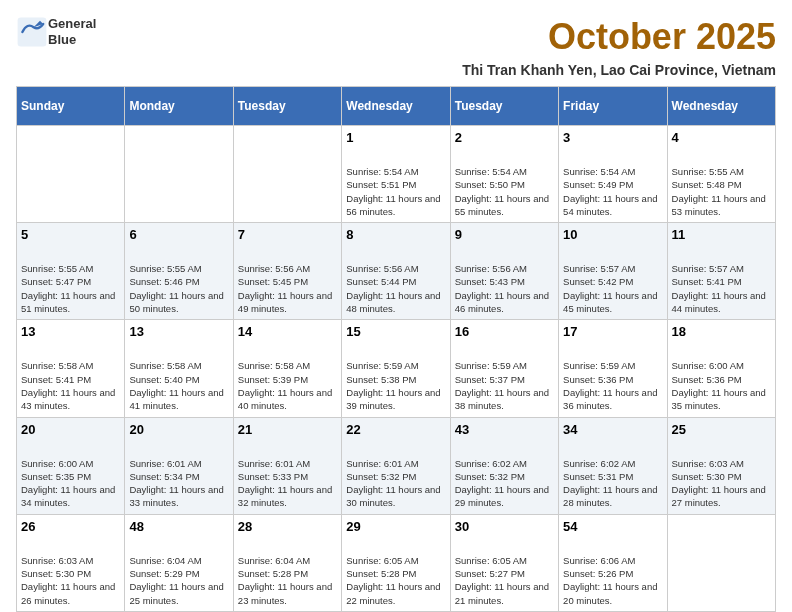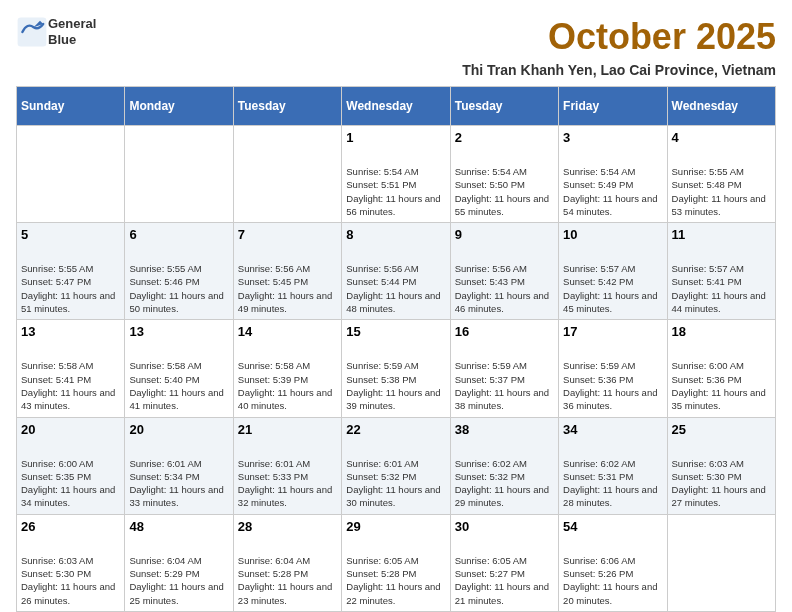--- a/index.html
+++ b/index.html
@@ -211,21 +211,21 @@
         </td>
         <td>
           <span class="day-num">21</span>
           <div class="day-info">Sunrise: 6:01 AM<br>Sunset: 5:33 PM<br>Daylight: 11 hours and 32 minutes.</div>
         </td>
         <td>
           <span class="day-num">22</span>
           <div class="day-info">Sunrise: 6:01 AM<br>Sunset: 5:32 PM<br>Daylight: 11 hours and 30 minutes.</div>
         </td>
         <td>
-          <span class="day-num">38</span>
+          <span class="day-num">43</span>
           <div class="day-info">Sunrise: 6:02 AM<br>Sunset: 5:32 PM<br>Daylight: 11 hours and 29 minutes.</div>
         </td>
         <td>
           <span class="day-num">34</span>
           <div class="day-info">Sunrise: 6:02 AM<br>Sunset: 5:31 PM<br>Daylight: 11 hours and 28 minutes.</div>
         </td>
         <td>
           <span class="day-num">25</span>
           <div class="day-info">Sunrise: 6:03 AM<br>Sunset: 5:30 PM<br>Daylight: 11 hours and 27 minutes.</div>
         </td>

